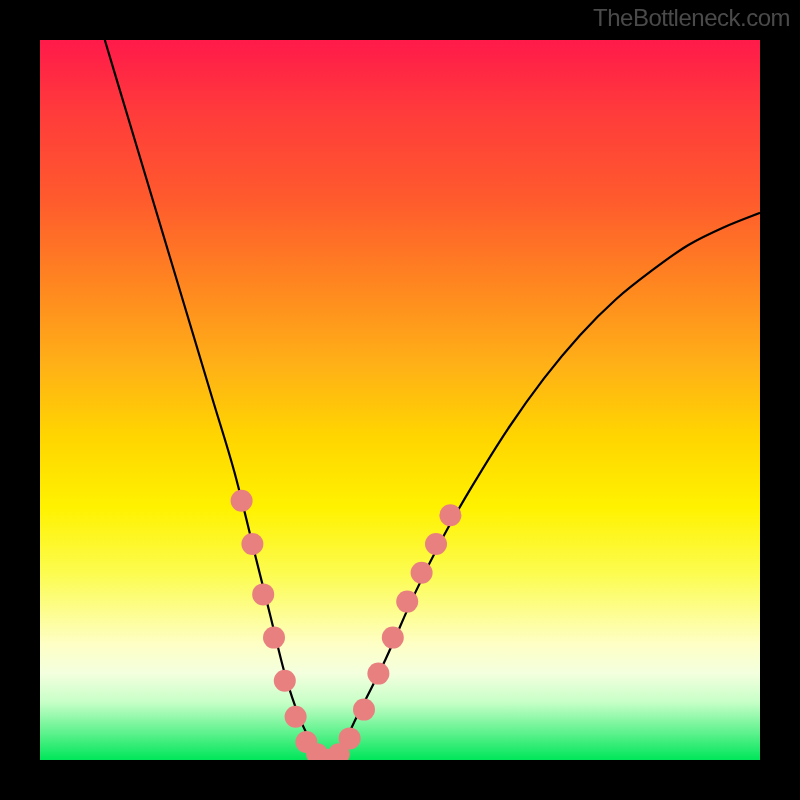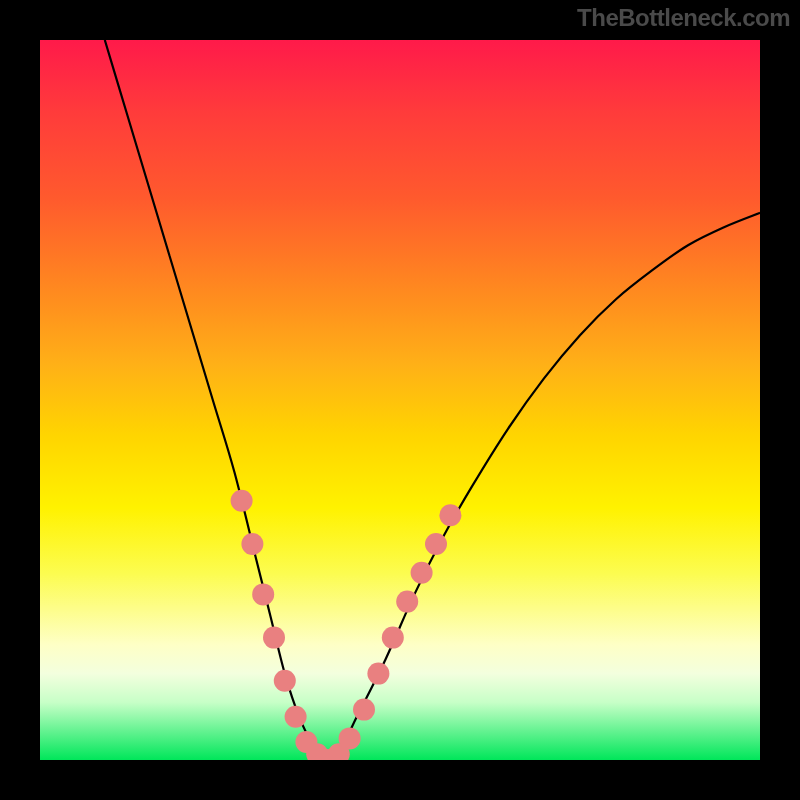--- a/index.html
+++ b/index.html
@@ -4,21 +4,21 @@
 <style>
   * { margin: 0; padding: 0; box-sizing: border-box; }
   html, body { width: 800px; height: 800px; overflow: hidden; background: #000; }
   .container { position: relative; width: 800px; height: 800px; background: #000; }
   .watermark {
     position: absolute;
     top: 4px;
     right: 10px;
     font-family: Arial, Helvetica, sans-serif;
     font-size: 24px;
-    font-weight: 700;
+    font-weight: 400;
     color: #4a4a4a;
     letter-spacing: -0.5px;
   }
   .plot-area {
     position: absolute;
     left: 40px;
     top: 40px;
     width: 720px;
     height: 720px;
     background: linear-gradient(to bottom,

